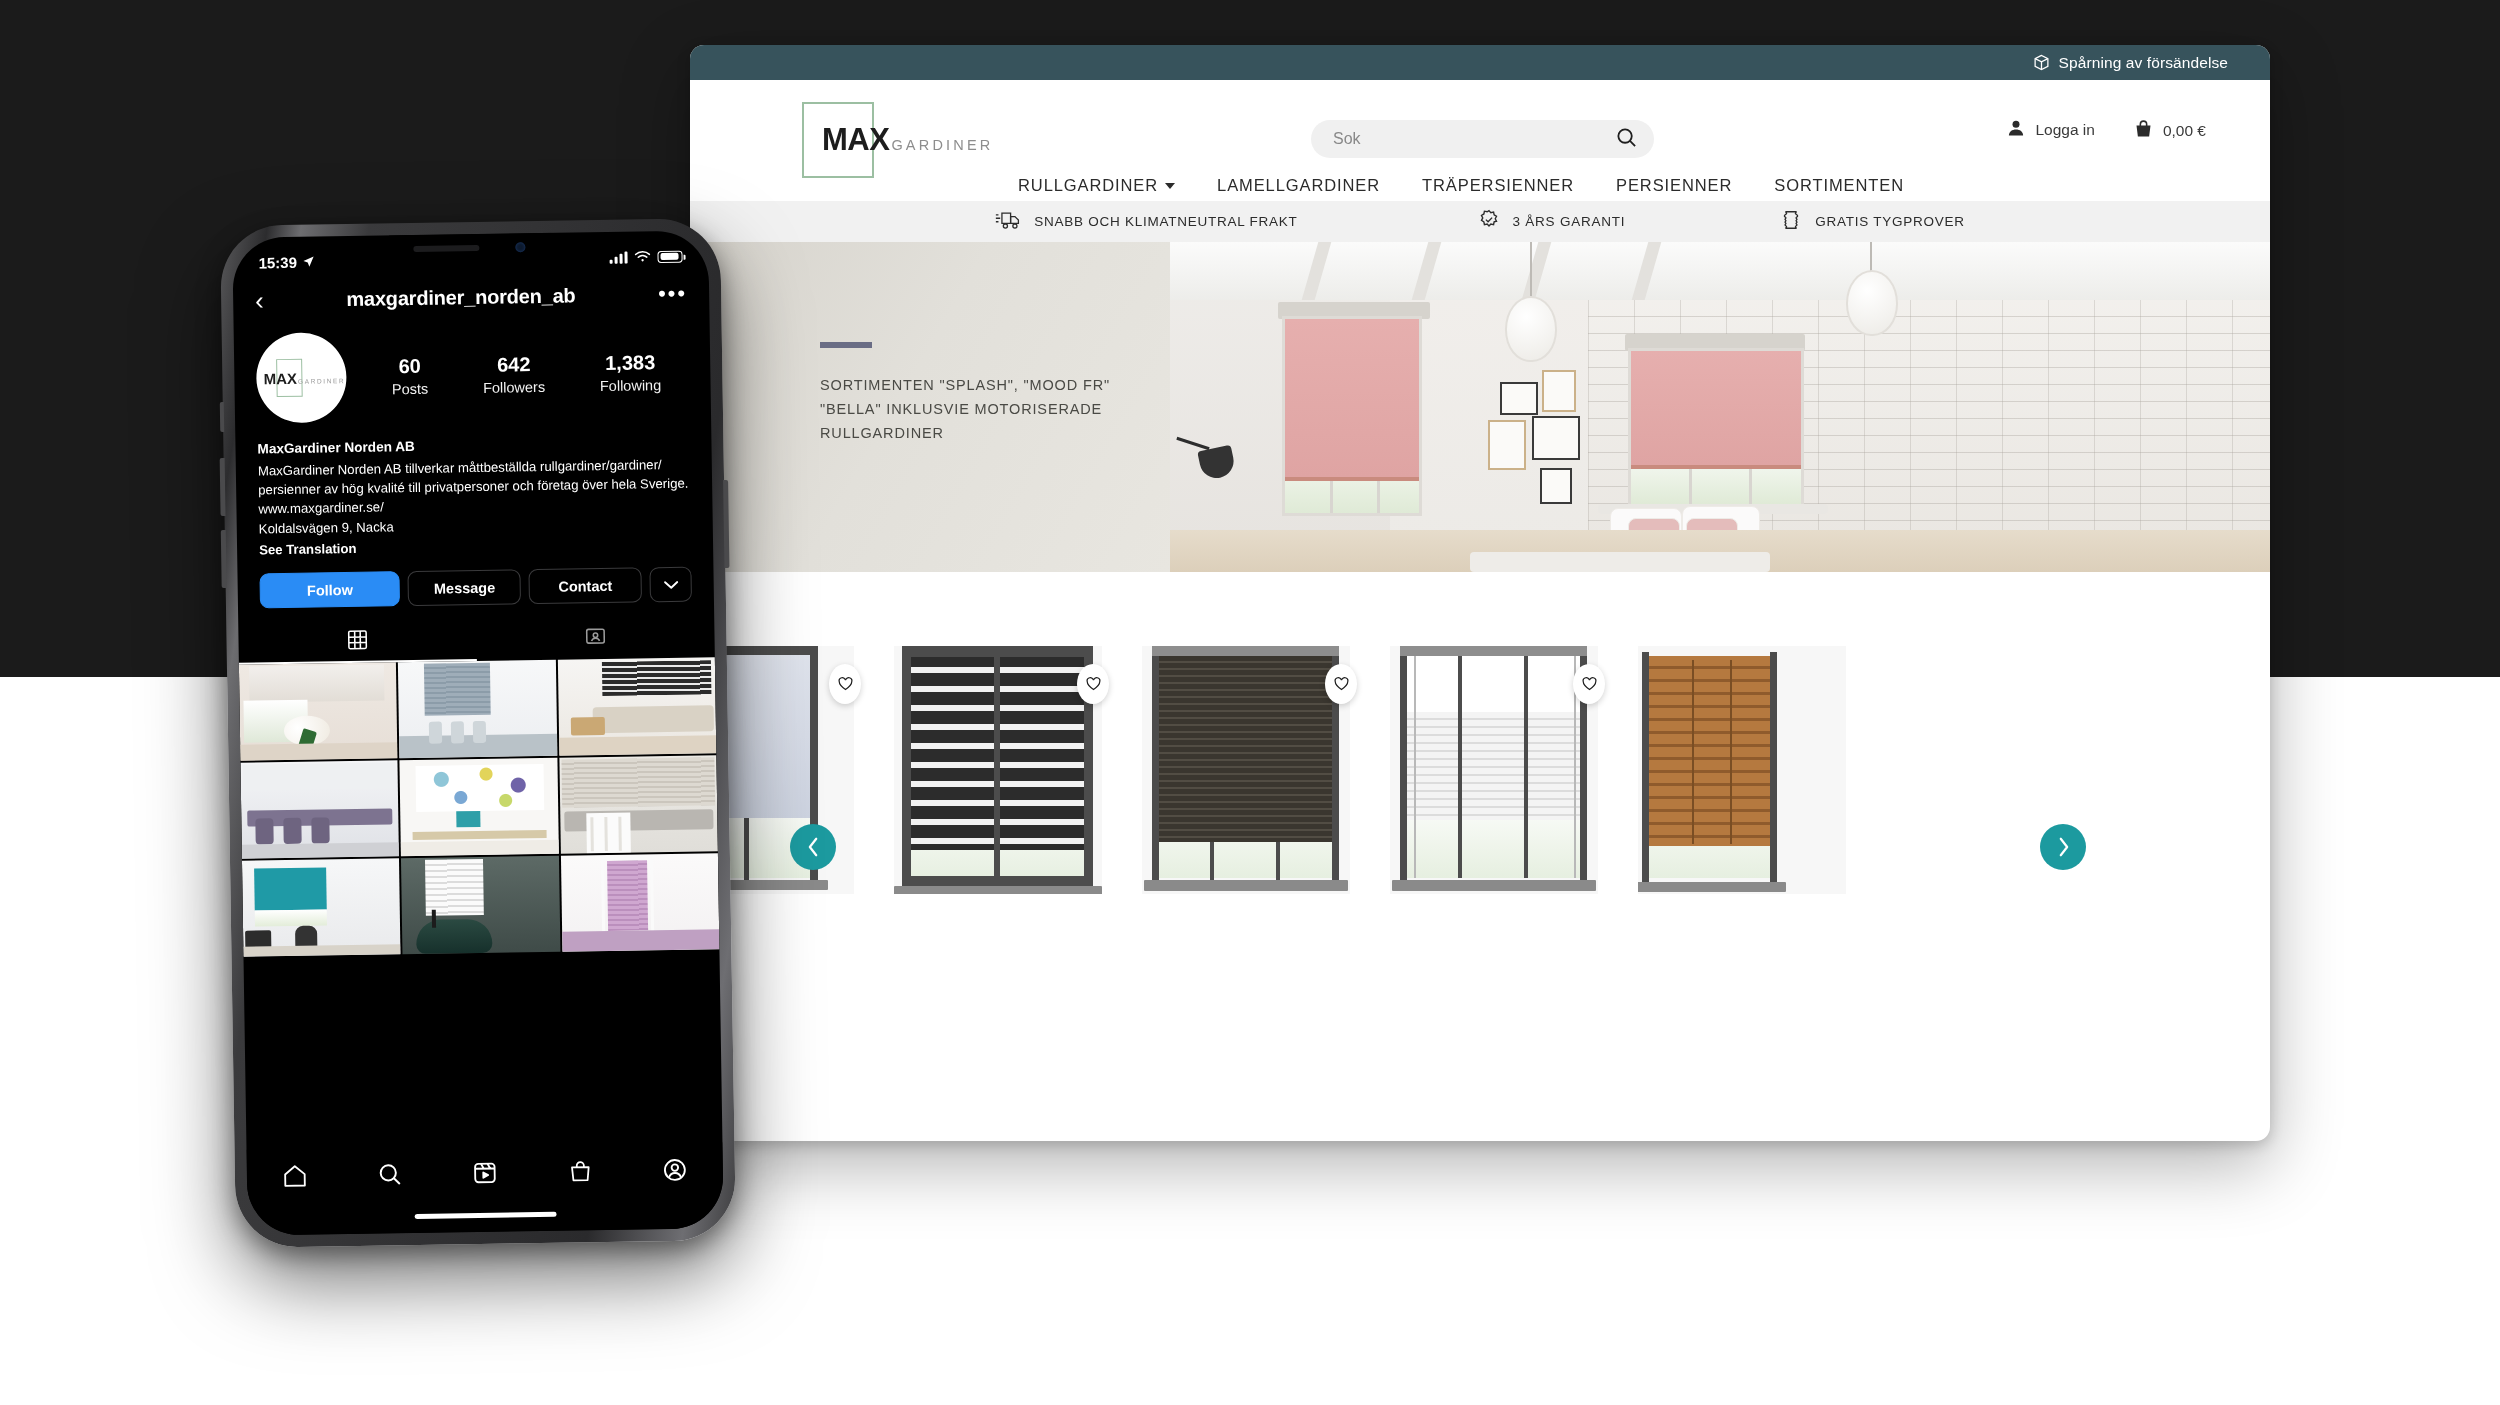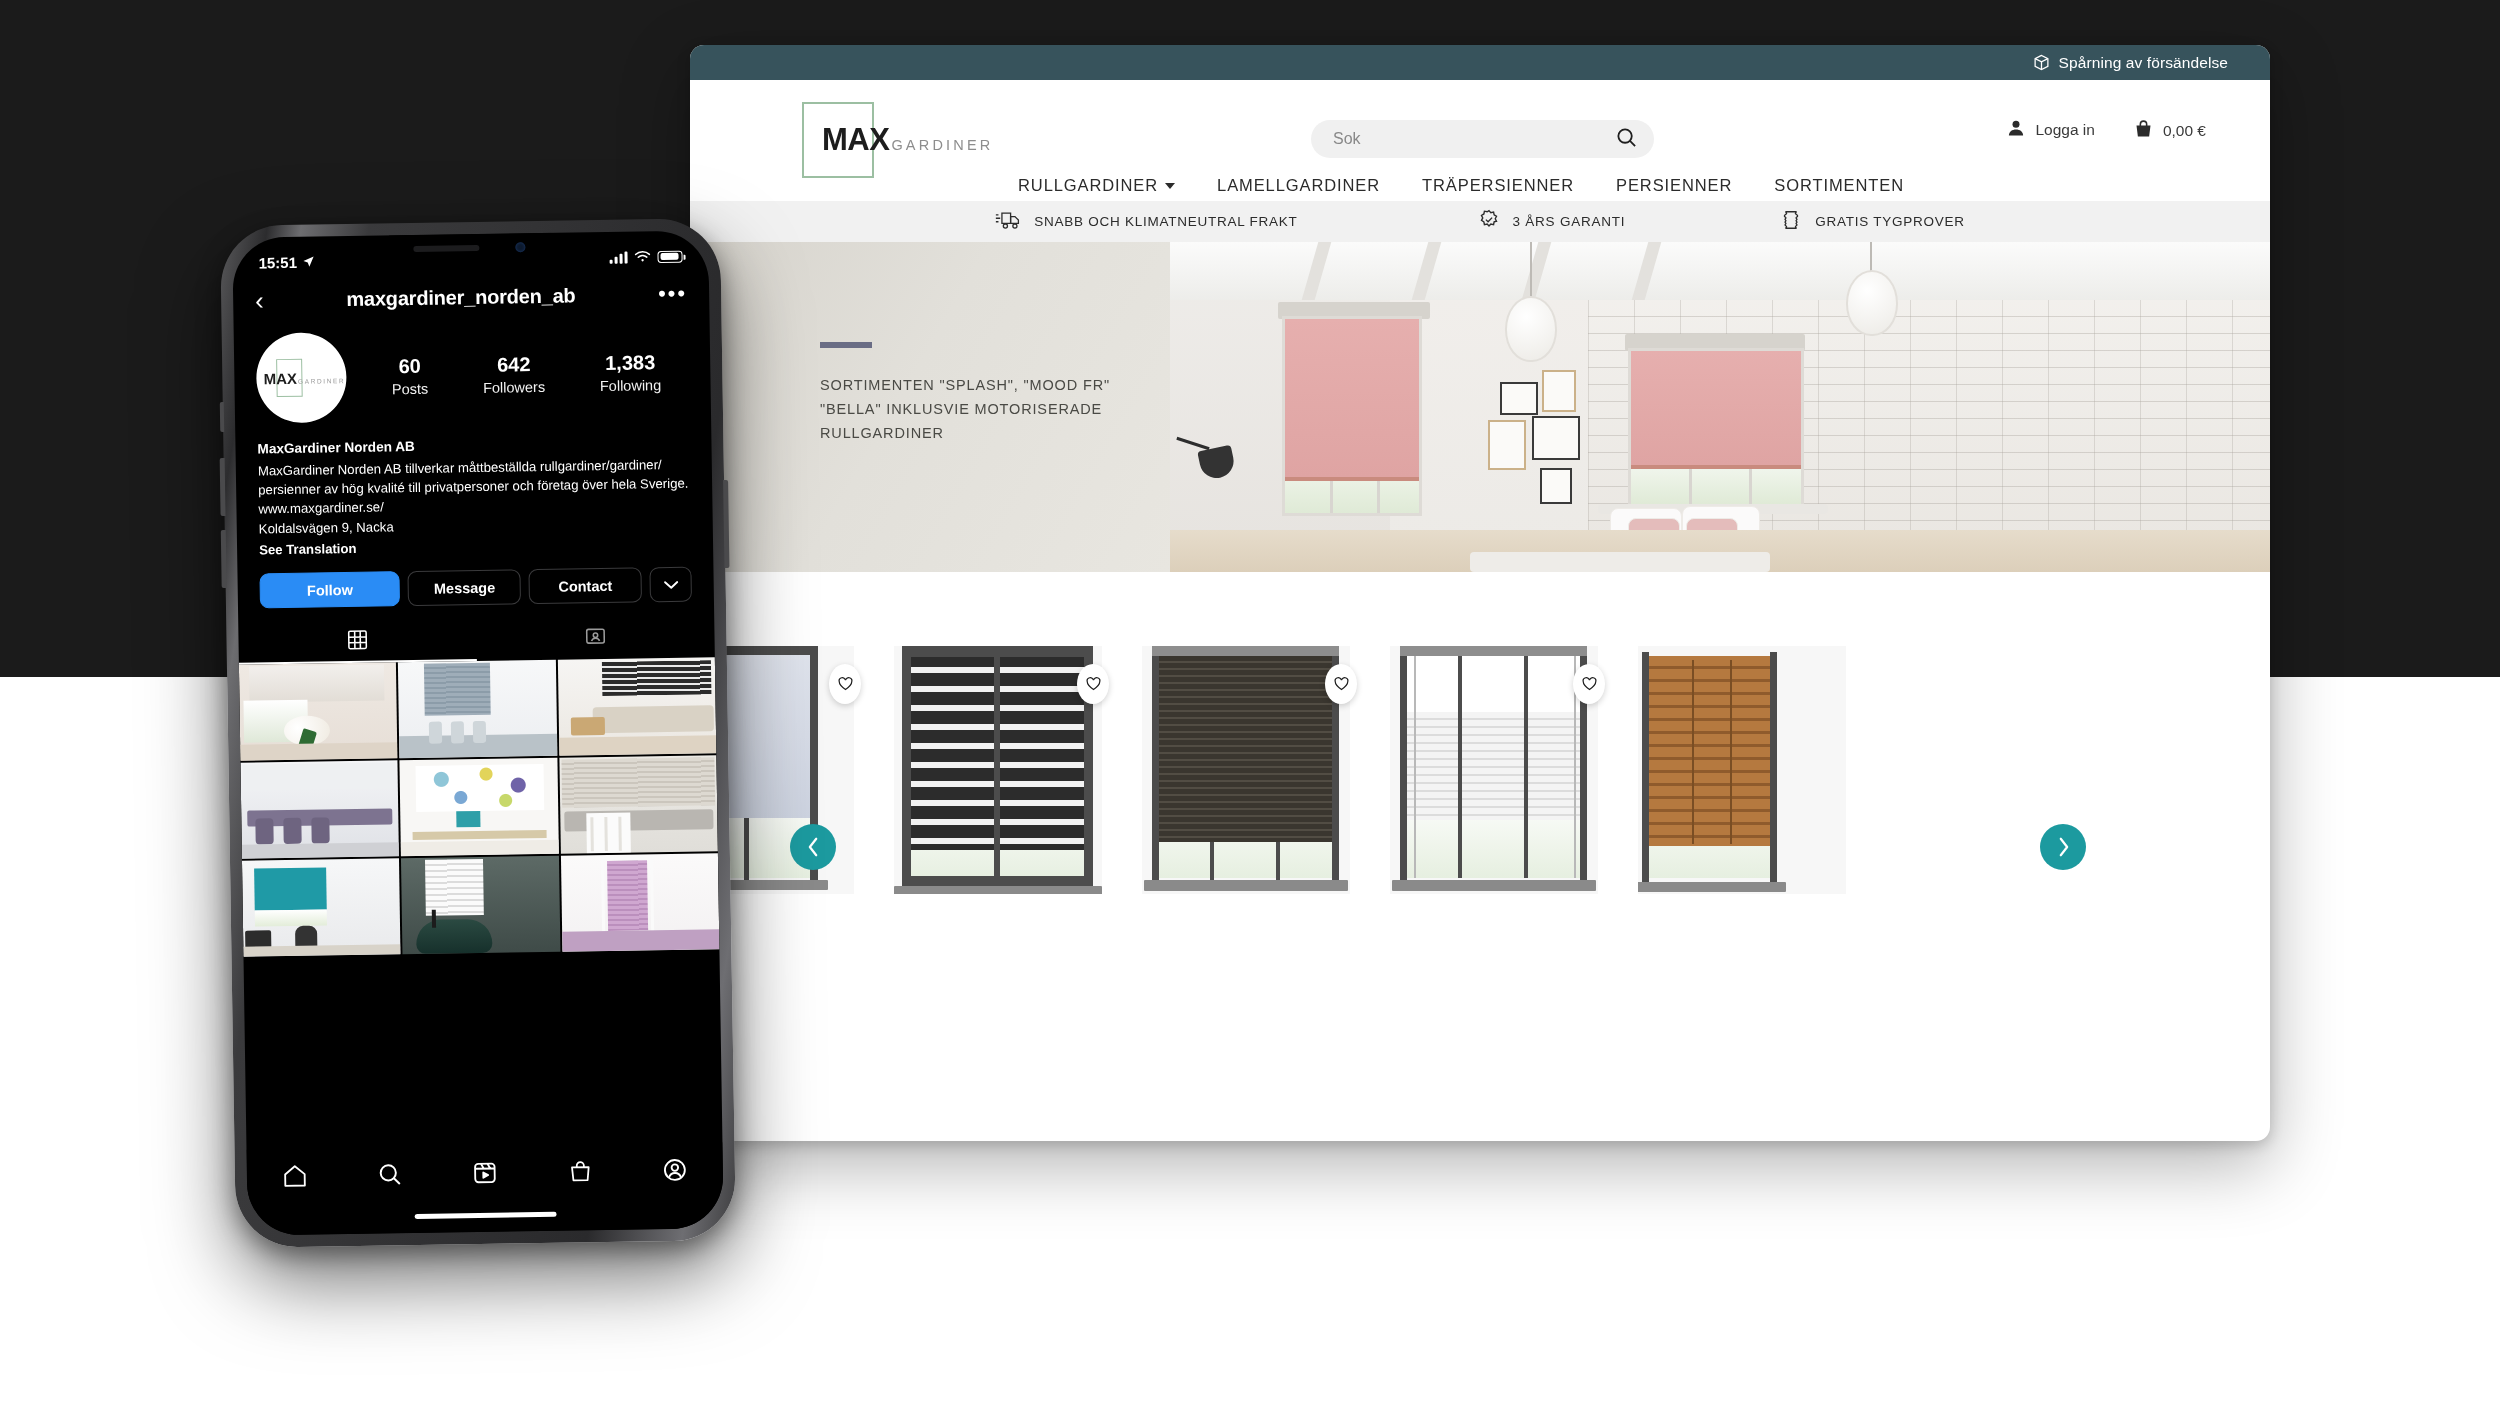--- a/index.html
+++ b/index.html
@@ -593,21 +593,21 @@
 
     <div class="phone-screen">
 
       <div class="notch">
         <div class="speaker"></div>
         <div class="cam"></div>
       </div>
 
       <div class="statusbar">
         <div class="sb-left">
-          <span>15:51</span>
+          <span>15:39</span>
           <span>
             <svg width="12" height="12" viewBox="0 0 14 14" fill="#fff">
                 <path d="M13 1 1 6.2l5 1.8 1.8 5z"></path>
               </svg>
           </span>
         </div>
         <div class="sb-right">
           <span class="bars">
             <i style="height:4px"></i>
               <i style="height:7px"></i>

